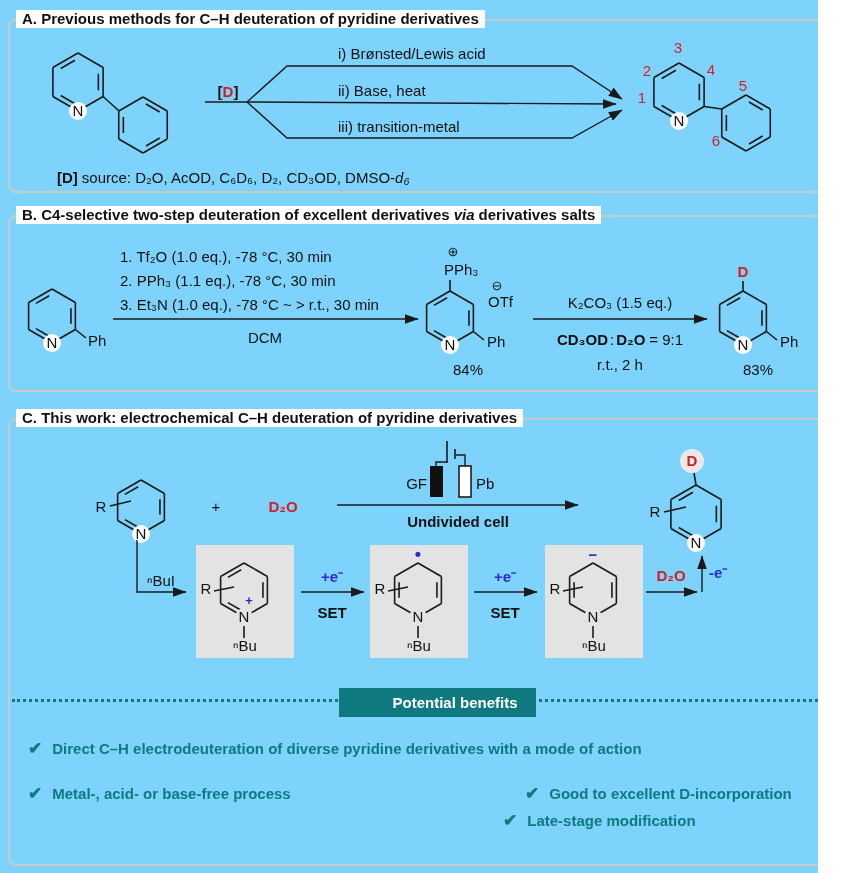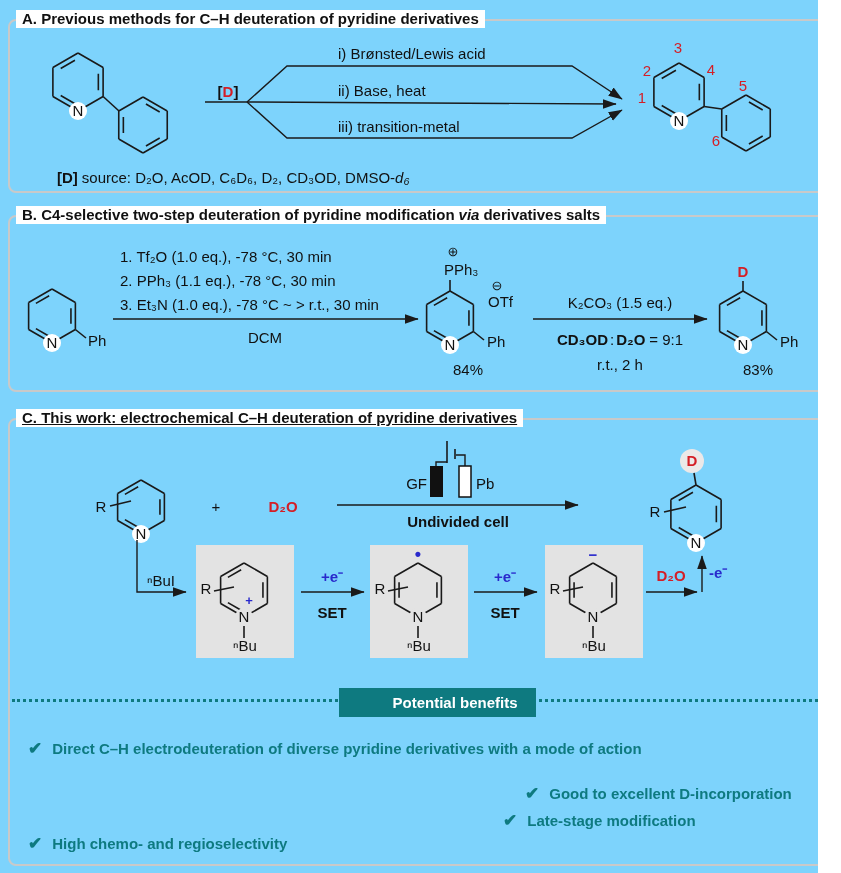--- a/index.html
+++ b/index.html
@@ -6,21 +6,21 @@
   .stage{position:relative;width:818px;height:873px;background:#7dd3fc;overflow:hidden;
          font-family:"Liberation Sans",sans-serif;}
   .panel{position:absolute;border:2px solid #c9c9c9;border-radius:8px;background:transparent;}
   #panelA{left:8px;top:19px;width:820px;height:170px;}
   #panelB{left:8px;top:215px;width:820px;height:173px;}
   #panelC{left:8px;top:418px;width:820px;height:444px;}
   .legend{position:absolute;background:#fff;padding:0 6px;font-size:15px;font-weight:bold;
           color:#111;white-space:nowrap;line-height:18px;}
   #legendA{left:16px;top:10px;}
   #legendB{left:16px;top:206px;}
-  #legendC{left:16px;top:409px;text-decoration:underline;}
+  #legendC{left:16px;top:409px;}
   .legend .i{font-style:italic;margin:0 4px;}
   .graybox{position:absolute;width:98px;height:113px;background:#e3e3e3;}
   .overlay{position:absolute;left:0;top:0;width:841px;height:873px;}
   .bond{stroke:#1a1a1a;stroke-width:1.6;fill:none;}
   .arrow{stroke:#1a1a1a;stroke-width:1.4;fill:none;}
   text{font-family:"Liberation Sans",sans-serif;font-size:15px;fill:#111;}
   .b{font-weight:bold;}
   .i{font-style:italic;}
   .red{fill:#d41e26;}
   .blue{fill:#2929cc;}
@@ -34,32 +34,32 @@
 </head>
 <body>
 
 <div class="stage">
 
   <div class="panel" id="panelA"></div>
   <div class="panel" id="panelB"></div>
   <div class="panel" id="panelC"></div>
 
   <div class="legend" id="legendA"><span>A. Previous methods for C–H deuteration of pyridine derivatives</span></div>
-  <div class="legend" id="legendB"><span>B. C4-selective two-step deuteration of pyridine modification</span><span class="i">via</span><span>derivatives salts</span></div>
+  <div class="legend" id="legendB"><span>B. C4-selective two-step deuteration of excellent derivatives</span><span class="i">via</span><span>derivatives salts</span></div>
   <div class="legend" id="legendC"><span>C. This work: electrochemical C–H deuteration of pyridine derivatives</span></div>
 
   <div class="graybox" style="left:196px;top:545px;"></div>
   <div class="graybox" style="left:370px;top:545px;"></div>
   <div class="graybox" style="left:545px;top:545px;"></div>
 
   <div class="dotline"></div>
   <div class="banner">Potential benefits</div>
 
   <div class="benefit" style="left:28px;top:738px;"><span class="chk">✔</span><span>Direct C–H electrodeuteration of diverse pyridine derivatives with a mode of action</span></div>
-  <div class="benefit" style="left:28px;top:833px;"><span class="chk">✔</span><span>High chemo- and regioselectivity</span></div>
+  <div class="benefit" style="left:28px;top:783px;"><span class="chk">✔</span><span>Metal-, acid- or base-free process</span></div>
   <div class="benefit" style="left:503px;top:783px;margin-left:22px;"><span class="chk">✔</span><span>Good to excellent D-incorporation</span></div>
   <div class="benefit" style="left:503px;top:810px;"><span class="chk">✔</span><span>Late-stage modification</span></div>
 
   <svg class="overlay" viewBox="0 0 841 873">
     <defs>
       <marker id="ah" markerWidth="11" markerHeight="9" refX="9.5" refY="4" orient="auto">
         <path d="M0,0.5 L10,4 L0,7.5 Z" fill="#1a1a1a"></path>
       </marker>
     </defs>
 

